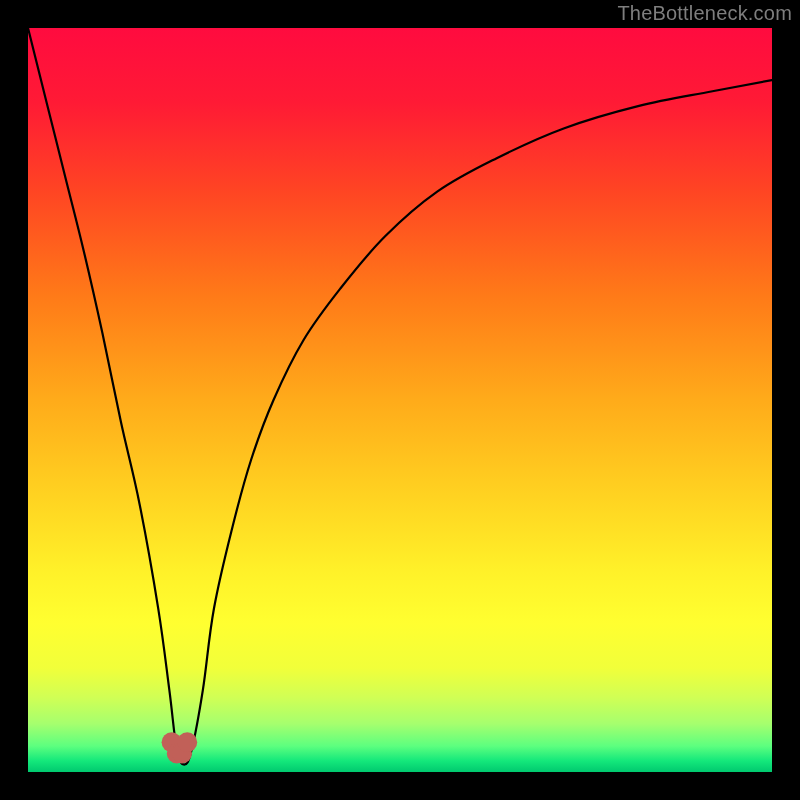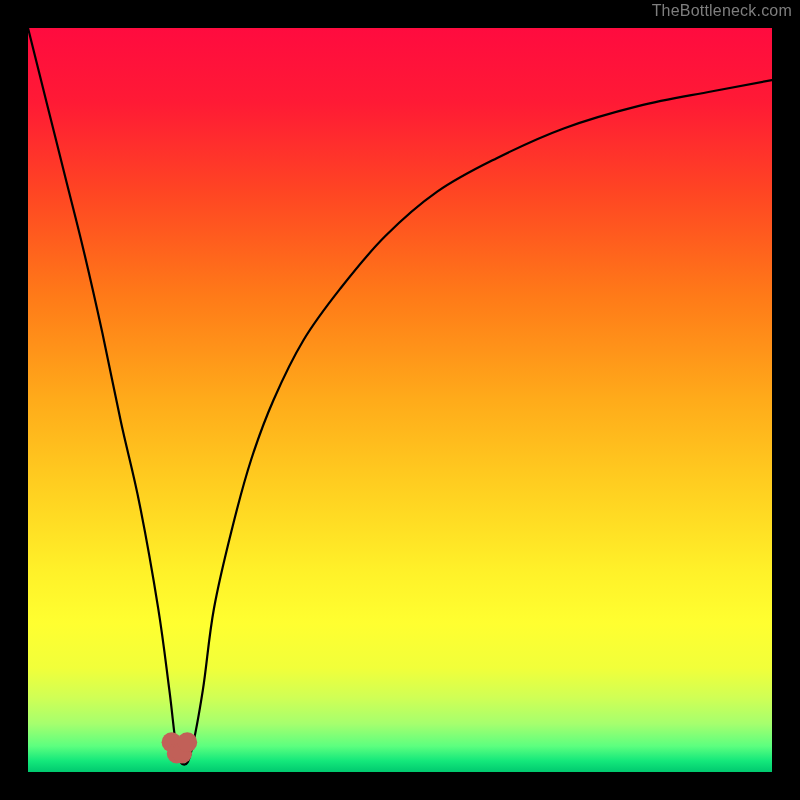--- a/index.html
+++ b/index.html
@@ -21,21 +21,21 @@
   }
   .plot {
     position: absolute;
     box-sizing: border-box;
   }
   .watermark {
     position: absolute;
     top: 2px;
     right: 8px;
     color: #7e7e7e;
-    font-size: 16px;
+    font-size: 20px;
     font-weight: 400;
     letter-spacing: 0.2px;
   }
   svg { display: block; }
 </style>
 </head>
 <body>
 
 <div class="frame">
 

